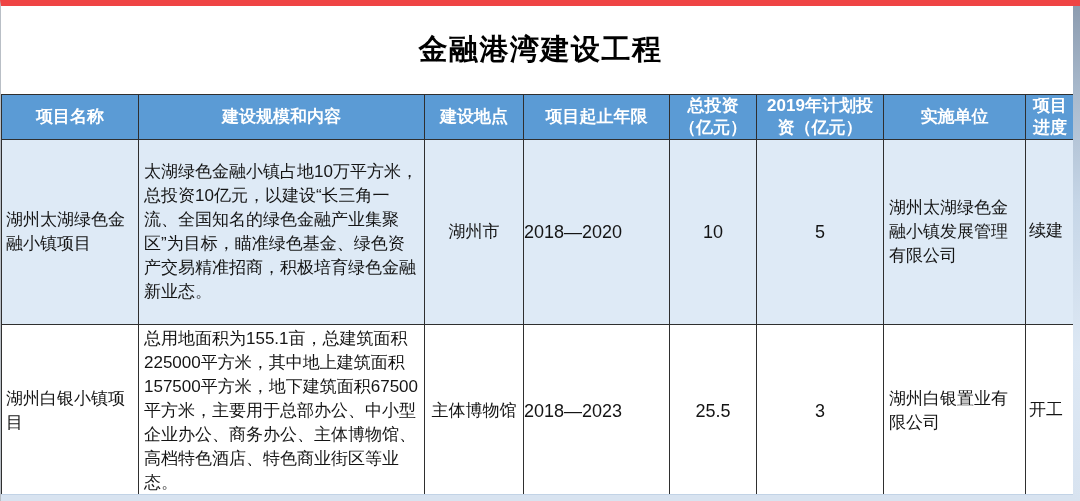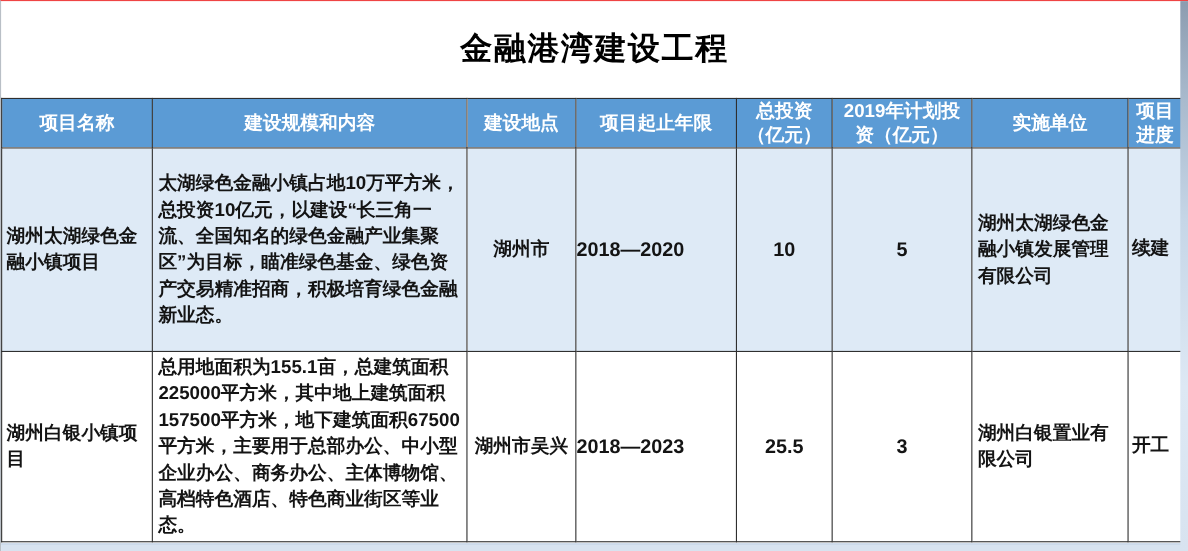--- a/index.html
+++ b/index.html
@@ -5,21 +5,21 @@
   * { margin:0; padding:0; box-sizing:border-box; }
   html,body { background:#ffffff; }
   body { font-family:"Liberation Sans","DejaVu Sans",sans-serif; }
 
   .frame {
     position:relative;
     width:1080px; height:501px;
     background:#ffffff;
     overflow:hidden;
     border-left:1px solid #b9bfc6;
-    border-top:1px solid #ef4444;
+    border-top:6px solid #ef4444;
   }
 
   .title-bar {
     height:88px;
     display:flex; align-items:center; justify-content:center;
   }
   .title {
     font-size:29px;
     font-weight:bold;
     color:#000000;
@@ -44,21 +44,20 @@
     white-space:pre-line;
     line-height:1.3;
     padding:0 1px;
   }
 
   tbody td {
     font-size:17px;
     color:#141414;
     line-height:24px;
     vertical-align:middle;
-    font-weight:bold;
   }
   tr.row-band  { height:185px; background:#DEEAF6; }
   tr.row-plain { height:167px; background:#ffffff; }
 
   td.cell-name     { text-align:left;   padding:2px 2px 2px 4px;margin-top:29px; }
   td.cell-content  { text-align:left;   padding:2px 3px 2px 5px; }
   td.cell-location { text-align:center; padding:2px 1px; }
   td.cell-period   { font-size:18px; }
   td.cell-num      { text-align:center; font-size:18px;margin-top:35px; }
   td.cell-unit     { text-align:left;   padding:2px 2px 2px 5px; }
@@ -118,21 +117,21 @@
         <td class="cell-location">湖州市</td>
         <td class="cell-period">2018—2020</td>
         <td class="cell-num">10</td>
         <td class="cell-num">5</td>
         <td class="cell-unit">湖州太湖绿色金融小镇发展管理有限公司</td>
         <td class="cell-progress">续建</td>
       </tr>
       <tr class="row-plain">
         <td class="cell-name">湖州白银小镇项目</td>
         <td class="cell-content">总用地面积为155.1亩，总建筑面积225000平方米，其中地上建筑面积157500平方米，地下建筑面积67500平方米，主要用于总部办公、中小型企业办公、商务办公、主体博物馆、高档特色酒店、特色商业街区等业态。</td>
-        <td class="cell-location">湖州市吴兴</td>
+        <td class="cell-location">主体博物馆</td>
         <td class="cell-period">2018—2023</td>
         <td class="cell-num">25.5</td>
         <td class="cell-num">3</td>
         <td class="cell-unit">湖州白银置业有限公司</td>
         <td class="cell-progress">开工</td>
       </tr>
     </tbody>
   </table>
 
   <div class="bottom-strip"></div>

